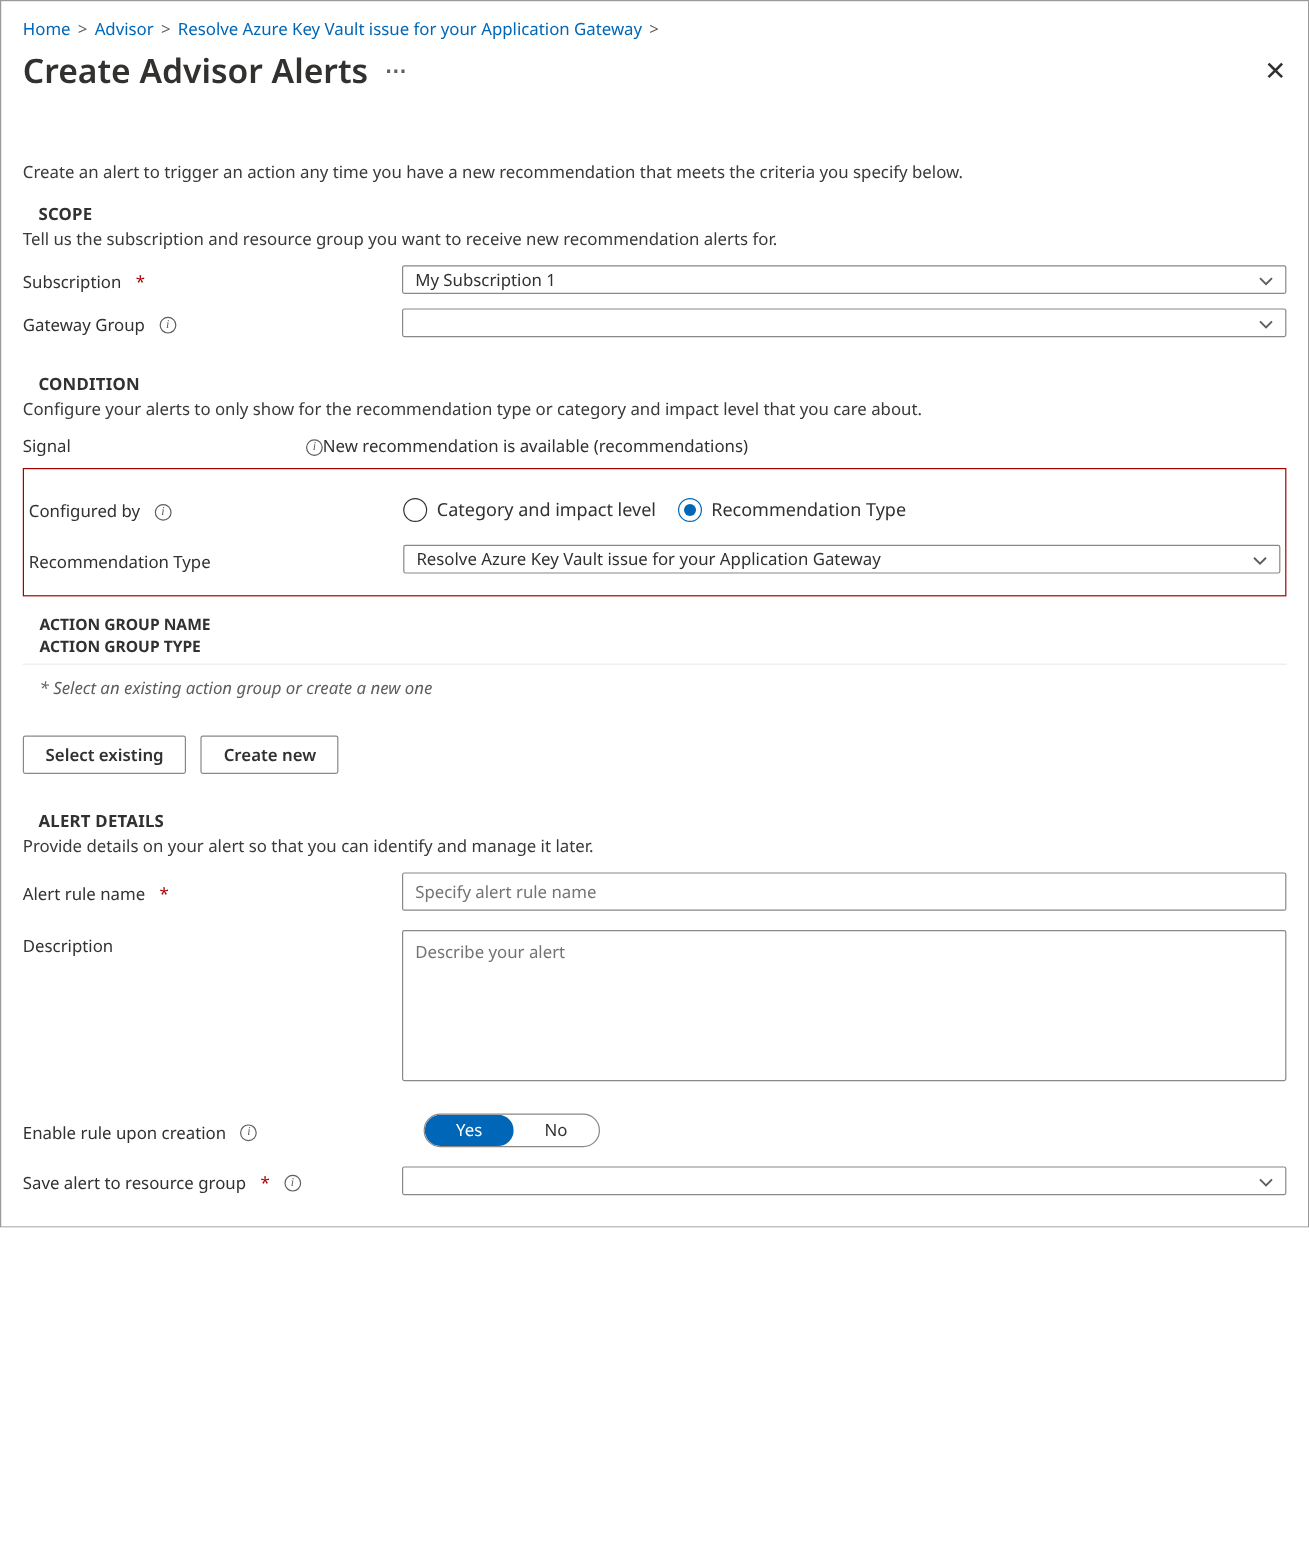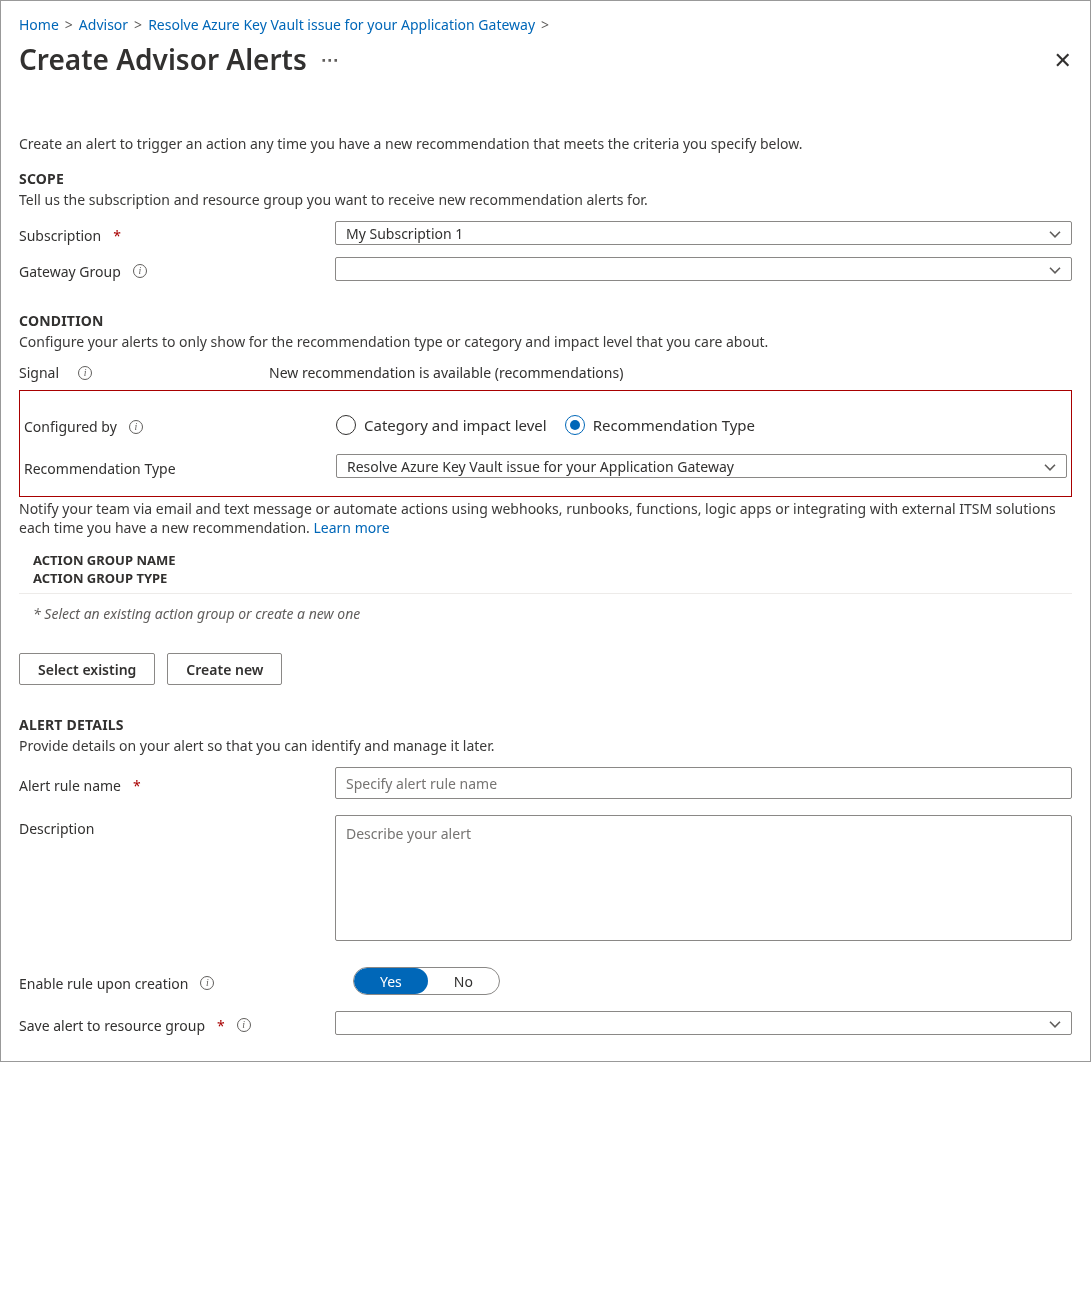--- a/index.html
+++ b/index.html
@@ -55,20 +55,21 @@
   .intro {
     margin-top: 56px;
     font-size: 14px;
     color: #3b3a39;
   }
   .section-head {
     font-weight: 700;
     font-size: 14px;
     margin-top: 16px;
     letter-spacing: 0.2px;
+    margin-left: 13px;
   }
   .section-desc {
     font-size: 14px;
     color: #3b3a39;
     margin-top: 2px;
   }
   .form-row {
     display: flex;
     align-items: center;
     margin-top: 12px;
@@ -121,21 +122,21 @@
   }
   .chev svg { width: 12px; height: 12px; display:block; }
   .chev svg path { stroke: #605e5c; stroke-width: 1.6; fill: none; }
   .signal-row {
     display: flex;
     align-items: center;
     margin-top: 12px;
   }
   .signal-row .lbl {
     width: 250px; flex: 0 0 250px;
-    display: flex; align-items: center; gap: 19px;
+    display: flex; align-items: center; gap: 6px; justify-content: space-between;
   }
   .signal-val { color: #323130; }
   .highlight-box {
     border: 1px solid #a80000;
     margin-top: 8px;
     padding: 10px 4px 18px 4px;
   }
   .highlight-box .form-label { width: 312px; flex: 0 0 312px; }
   .radio-set {
     display: flex;
@@ -344,23 +345,20 @@
           <span class="chev">
               <svg viewBox="0 0 12 12">
                 <path d="M1 3 L6 8 L11 3"></path>
               </svg>
             </span>
         </div>
       </div>
     </div>
   </div>
 
-  <div class="section-desc">
-    <span>Notify your team via email and text message or automate actions using webhooks, runbooks, functions, logic apps or integrating with external ITSM solutions each time you have a new recommendation. </span><span class="link">Learn more</span>
-  </div>
 
   <div class="ag-header">
     <div class="c1">ACTION GROUP NAME</div>
     <div>ACTION GROUP TYPE</div>
   </div>
   <div class="ag-placeholder">* Select an existing action group or create a new one</div>
 
   <div class="btn-row">
     <div class="btn">Select existing</div>
     <div class="btn">Create new</div>

